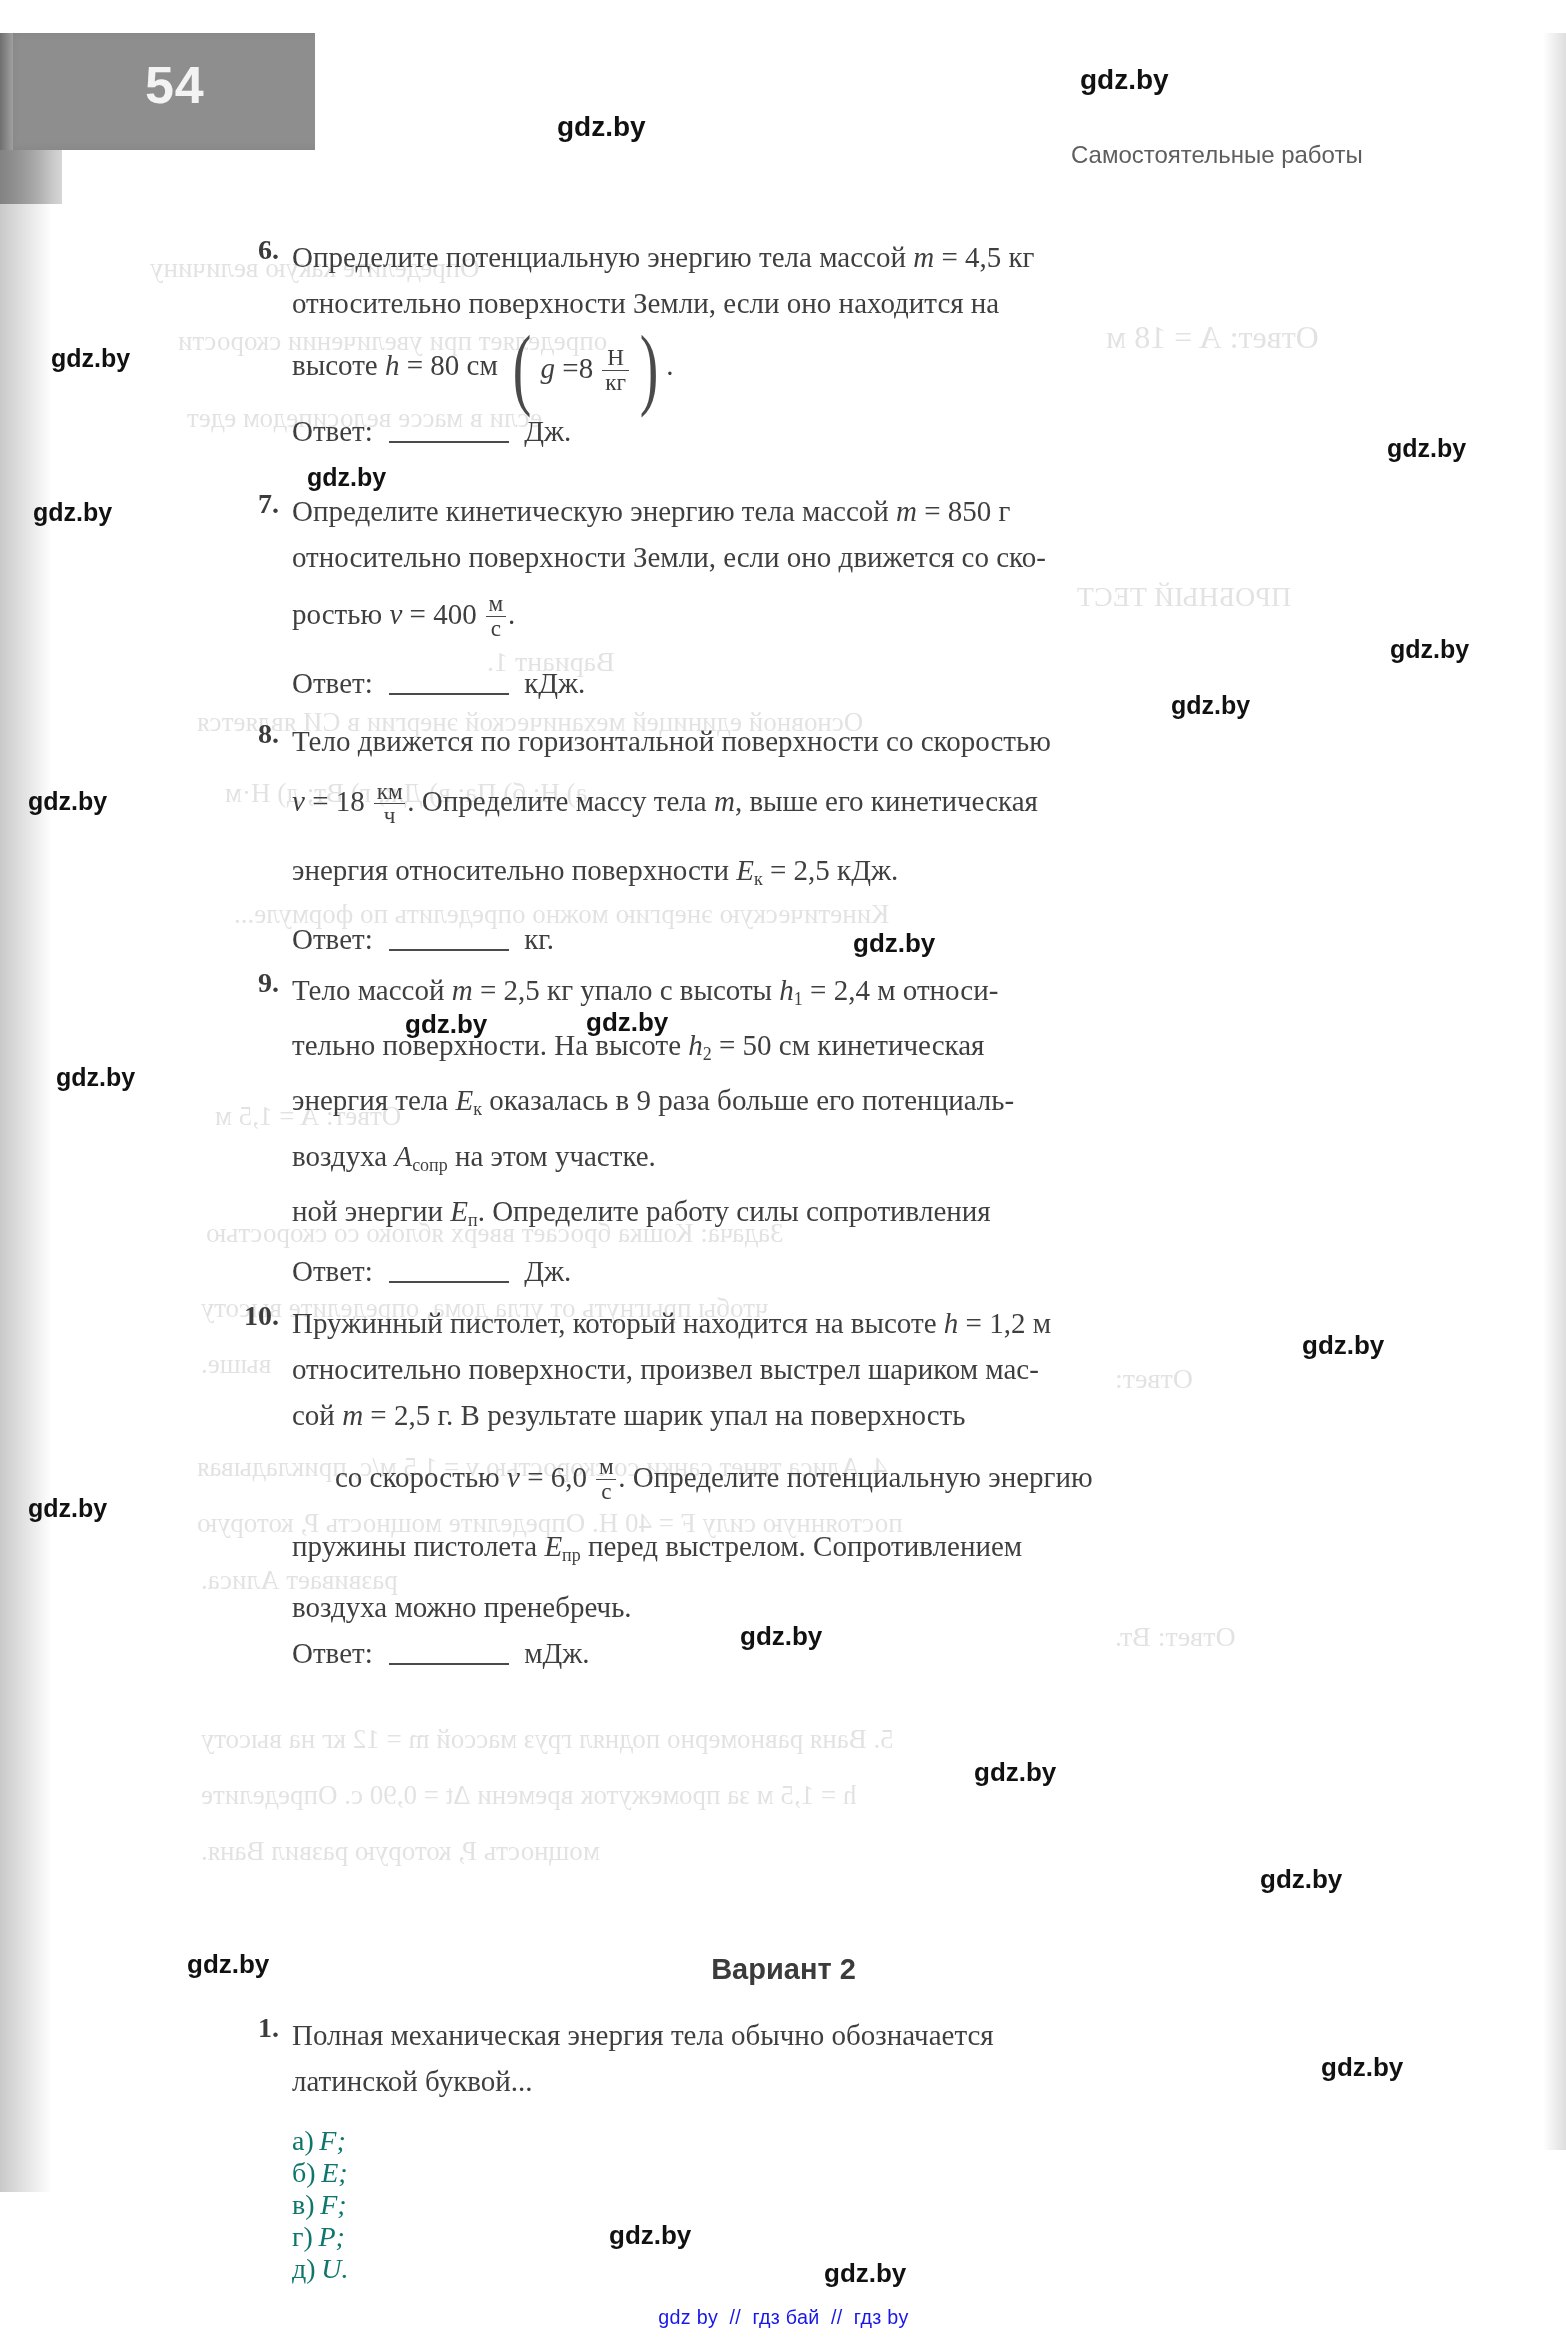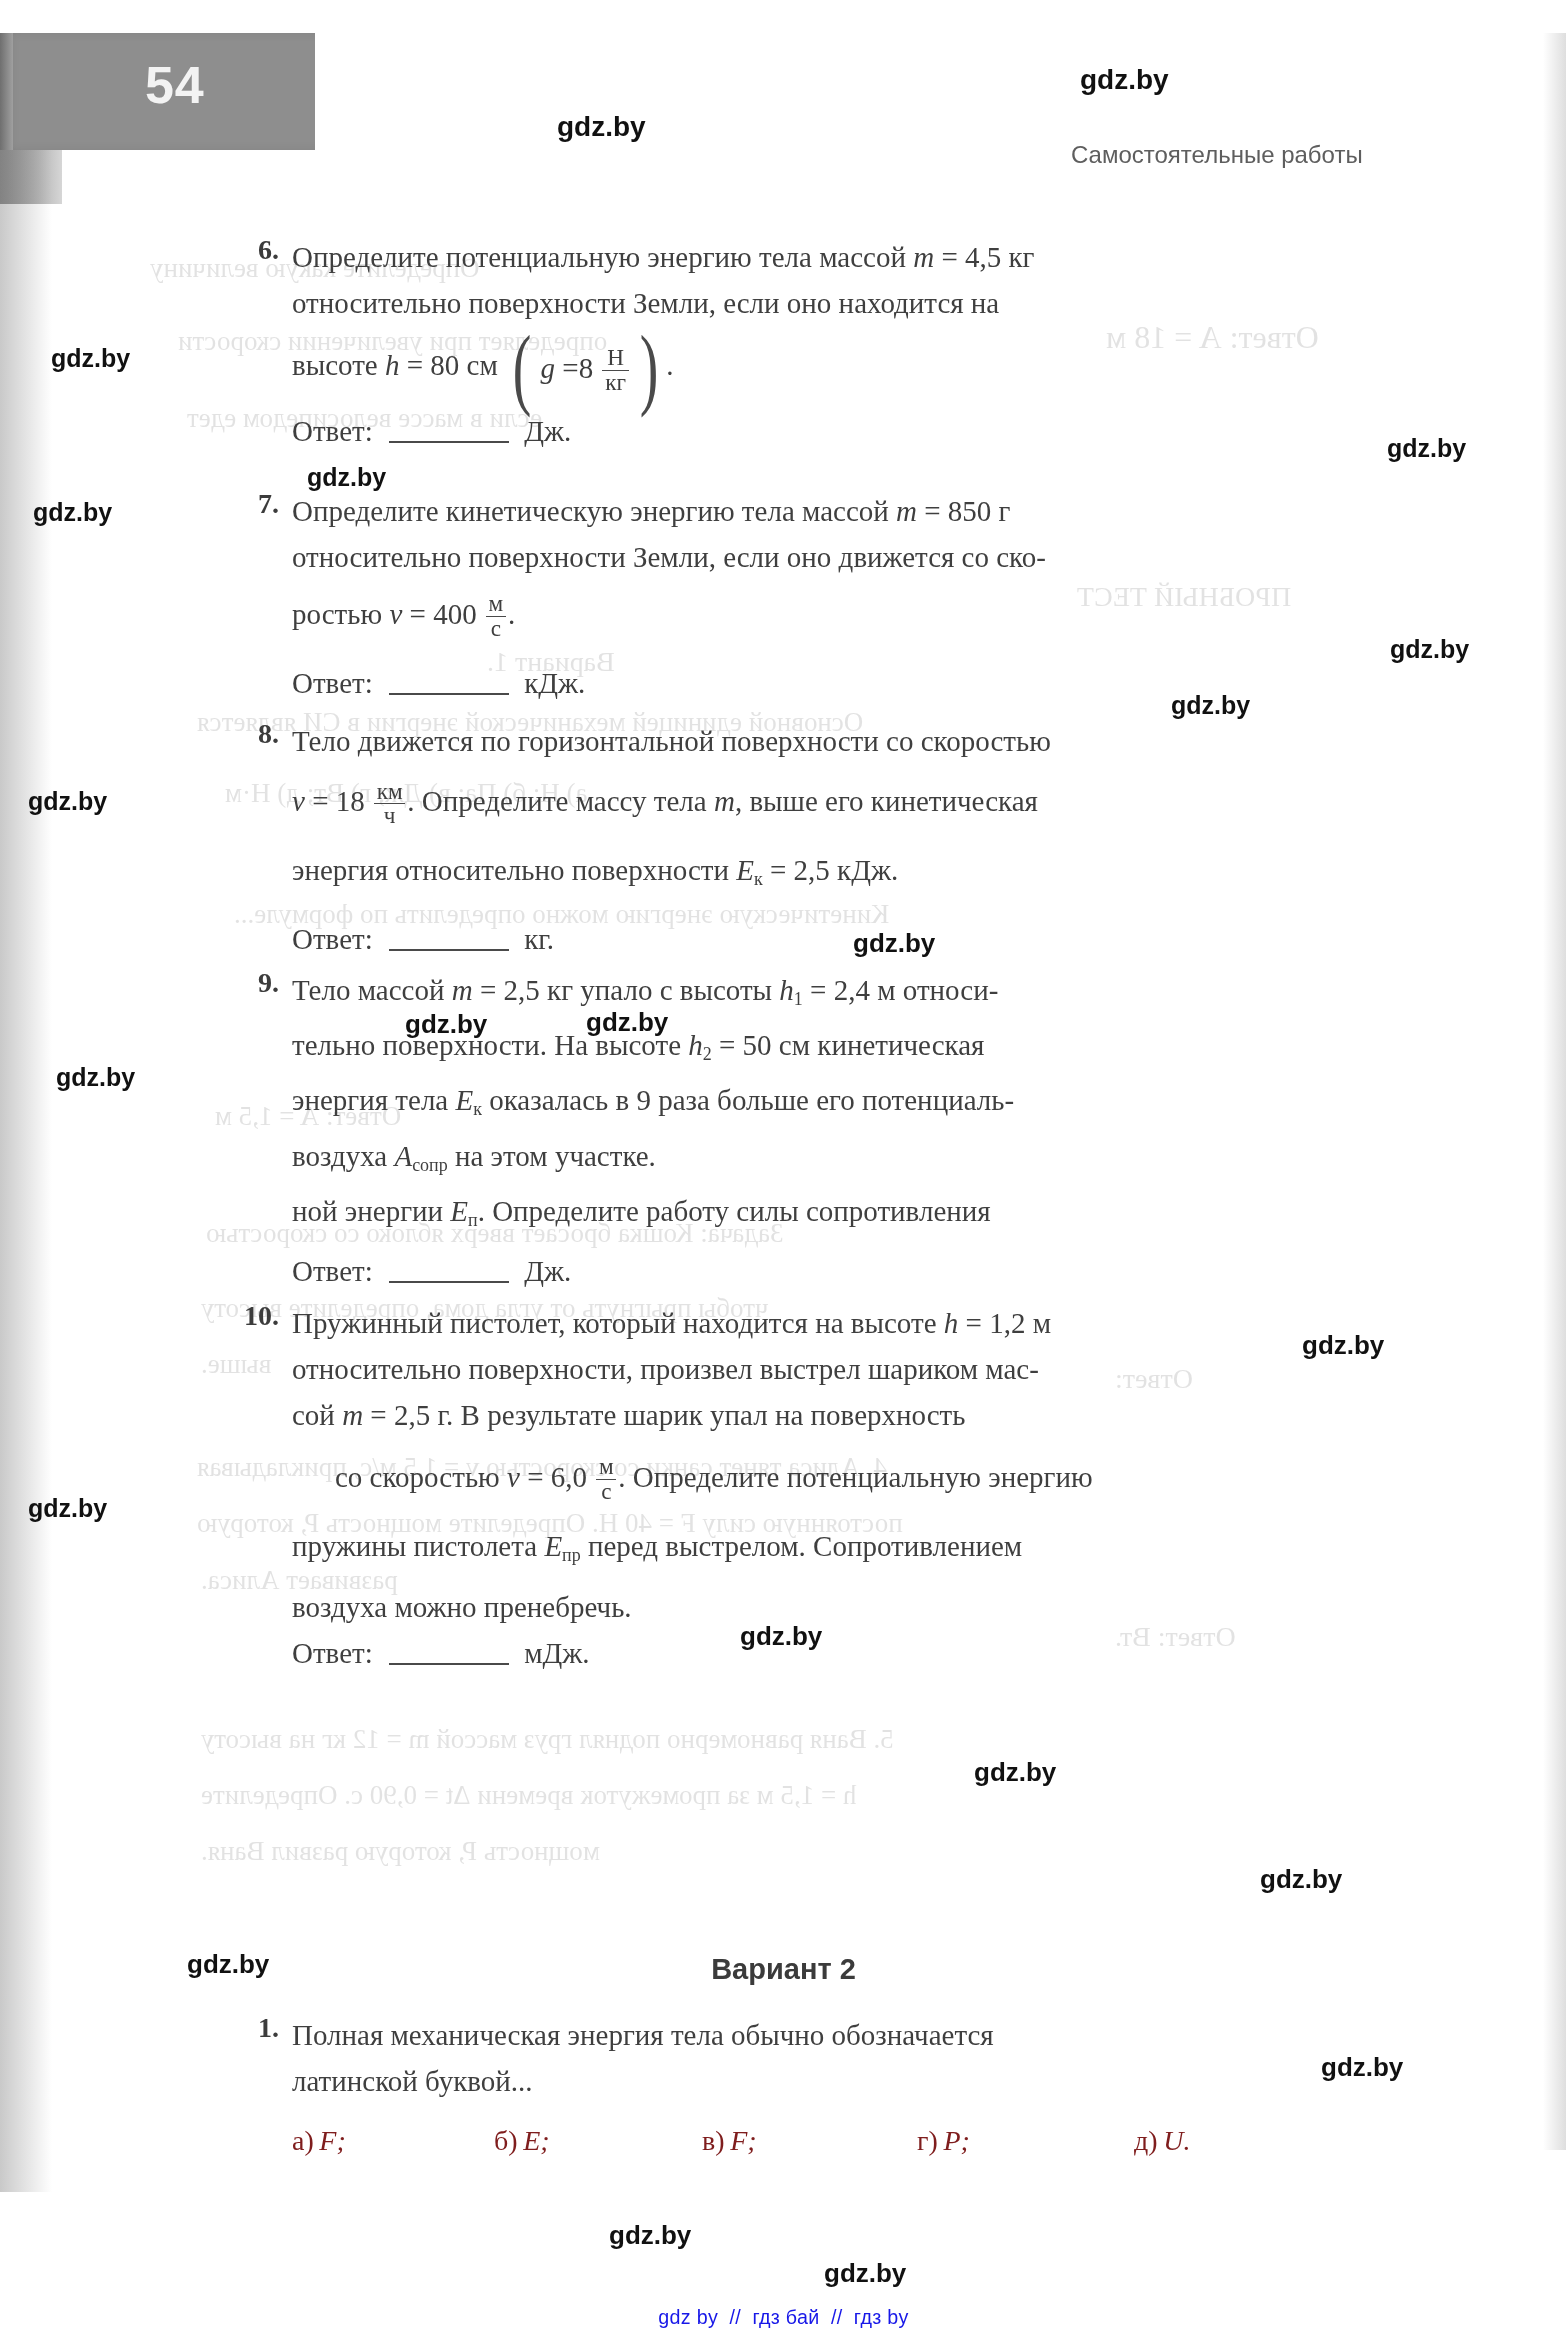--- a/index.html
+++ b/index.html
@@ -162,22 +162,23 @@
     font-size: 29px;
     font-weight: 700;
     color: #3b3b3b;
   }
 
   
   .options {
     display: flex;
     margin-left: 71px;
     font-size: 28px;
-    color: #7f1d1d;
+    color: #0f766e;
     margin-top: 20.6px;
+    flex-direction: column;
   }
   .opt { white-space: nowrap; }
   .opt .lbl { font-style: normal; }
   .opt .val { font-style: italic; padding-left: 5.6px; }
 
   
   .footer-links {
     position: absolute;
     left: 0; right: 0;
     bottom: 17px;

